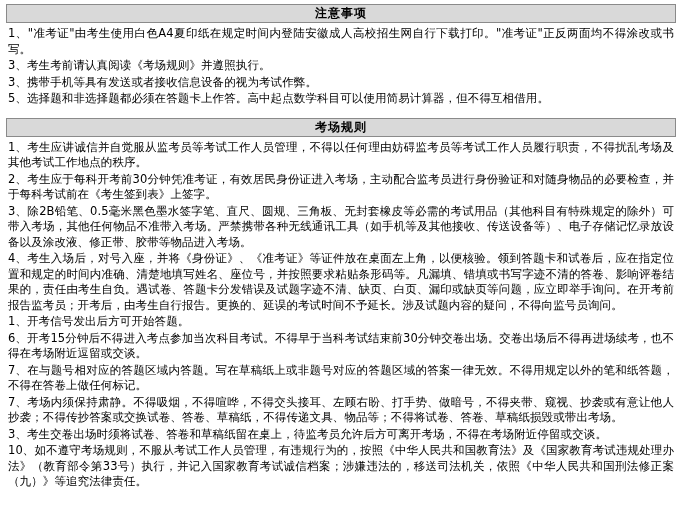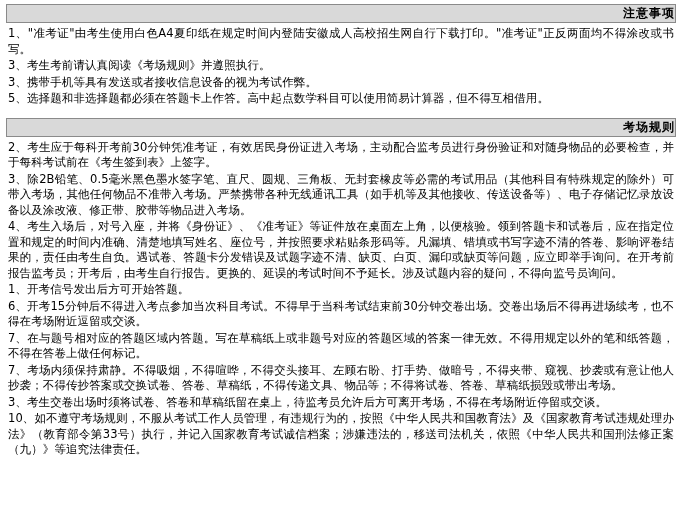--- a/index.html
+++ b/index.html
@@ -16,21 +16,21 @@
   }
   .page {
     width: 682px;
     height: 514px;
     box-sizing: border-box;
     padding: 4px 6px 0 6px;
   }
   .section-header {
     background: #d9d9d9;
     border: 1px solid #8a8a8a;
-    text-align: right;
+    text-align: center;
     font-size: 12px;
     font-weight: bold;
     line-height: 17px;
     height: 17px;
     letter-spacing: 1px;
   }
   .section-body {
     padding: 3px 2px 2px 2px;
   }
   .rule-item {
@@ -55,20 +55,21 @@
       <p class="rule-item">3、携带手机等具有发送或者接收信息设备的视为考试作弊。</p>
       <p class="rule-item">5、选择题和非选择题都必须在答题卡上作答。高中起点数学科目可以使用简易计算器，但不得互相借用。</p>
     </div>
   </div>
 
   <div class="spacer-8"></div>
 
   <div class="section">
     <div class="section-header">考场规则</div>
     <div class="section-body">
+      <p class="rule-item">1、考生应讲诚信并自觉服从监考员等考试工作人员管理，不得以任何理由妨碍监考员等考试工作人员履行职责，不得扰乱考场及其他考试工作地点的秩序。</p>
       <p class="rule-item">2、考生应于每科开考前30分钟凭准考证，有效居民身份证进入考场，主动配合监考员进行身份验证和对随身物品的必要检查，并于每科考试前在《考生签到表》上签字。</p>
       <p class="rule-item">3、除2B铅笔、0.5毫米黑色墨水签字笔、直尺、圆规、三角板、无封套橡皮等必需的考试用品（其他科目有特殊规定的除外）可带入考场，其他任何物品不准带入考场。严禁携带各种无线通讯工具（如手机等及其他接收、传送设备等）、电子存储记忆录放设备以及涂改液、修正带、胶带等物品进入考场。</p>
       <p class="rule-item">4、考生入场后，对号入座，并将《身份证》、《准考证》等证件放在桌面左上角，以便核验。领到答题卡和试卷后，应在指定位置和规定的时间内准确、清楚地填写姓名、座位号，并按照要求粘贴条形码等。凡漏填、错填或书写字迹不清的答卷、影响评卷结果的，责任由考生自负。遇试卷、答题卡分发错误及试题字迹不清、缺页、白页、漏印或缺页等问题，应立即举手询问。在开考前报告监考员；开考后，由考生自行报告。更换的、延误的考试时间不予延长。涉及试题内容的疑问，不得向监号员询问。</p>
       <p class="rule-item">1、开考信号发出后方可开始答题。</p>
       <p class="rule-item">6、开考15分钟后不得进入考点参加当次科目考试。不得早于当科考试结束前30分钟交卷出场。交卷出场后不得再进场续考，也不得在考场附近逗留或交谈。</p>
       <p class="rule-item">7、在与题号相对应的答题区域内答题。写在草稿纸上或非题号对应的答题区域的答案一律无效。不得用规定以外的笔和纸答题，不得在答卷上做任何标记。</p>
       <p class="rule-item">7、考场内须保持肃静。不得吸烟，不得喧哗，不得交头接耳、左顾右盼、打手势、做暗号，不得夹带、窥视、抄袭或有意让他人抄袭；不得传抄答案或交换试卷、答卷、草稿纸，不得传递文具、物品等；不得将试卷、答卷、草稿纸损毁或带出考场。</p>
       <p class="rule-item">3、考生交卷出场时须将试卷、答卷和草稿纸留在桌上，待监考员允许后方可离开考场，不得在考场附近停留或交谈。</p>
       <p class="rule-item">10、如不遵守考场规则，不服从考试工作人员管理，有违规行为的，按照《中华人民共和国教育法》及《国家教育考试违规处理办法》（教育部令第33号）执行，并记入国家教育考试诚信档案；涉嫌违法的，移送司法机关，依照《中华人民共和国刑法修正案（九）》等追究法律责任。</p>
     </div>

